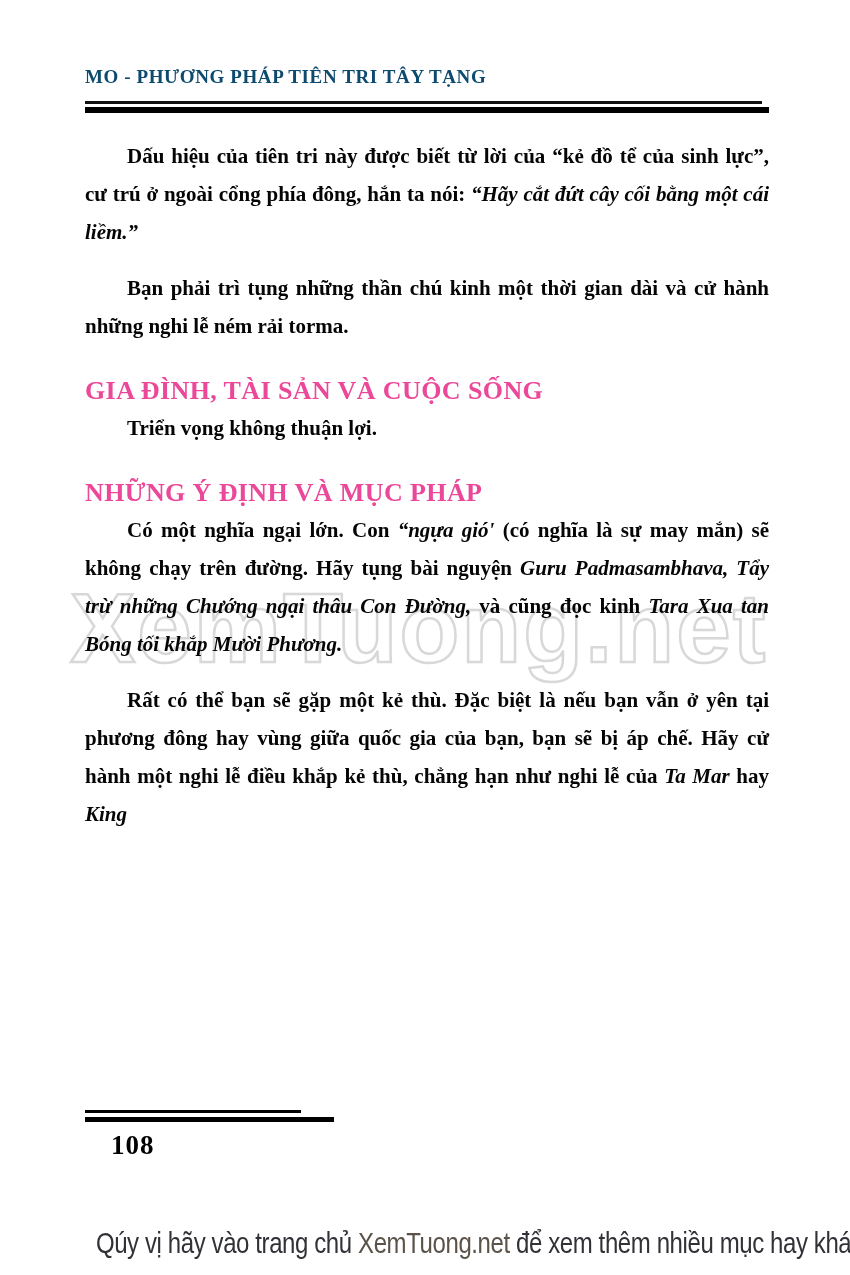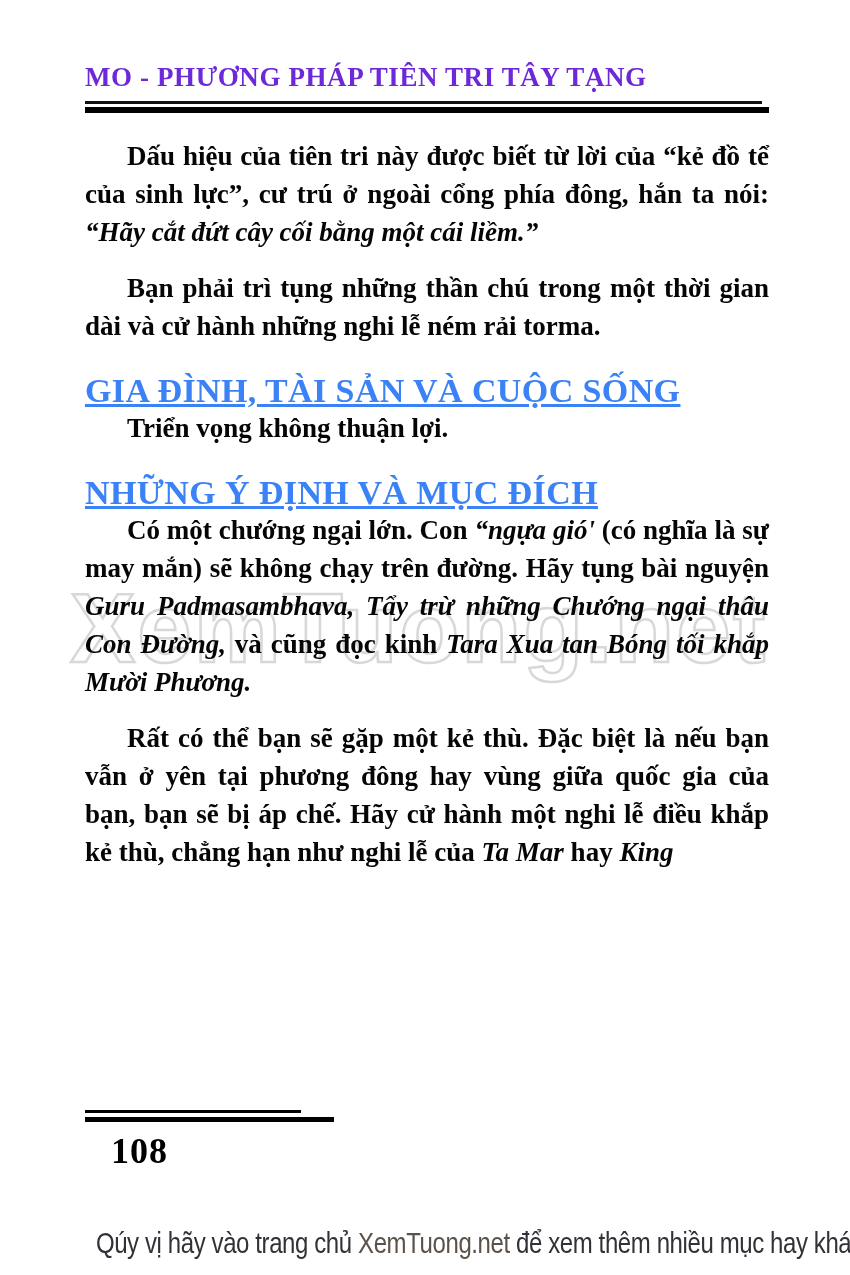--- a/index.html
+++ b/index.html
@@ -14,50 +14,49 @@
 
   .page-content {
     position: absolute;
     left: 85px; top: 60px;
     width: 684px;
     z-index: 2;
   }
 
   h1.book-header {
     margin: 0;
-    font-size: 27px;
+    font-size: 19px;
     line-height: 34px;
     font-weight: 700;
     letter-spacing: 0.6px;
-    color: #6d28d9;
+    color: #0c4a6e;
   }
   .header-rule { margin-top: 7px; }
   .header-rule .thin  { height: 3px; background: #111; width: 99%; margin-bottom: 3px; }
   .header-rule .thick { height: 6px; background: #000; width: 100%; }
 
   p.body-para {
     margin: 0;
     margin-top: 18px;
-    font-size: 27px;
+    font-size: 21px;
     line-height: 38px;
     font-weight: 700;
     text-align: justify;
     text-indent: 42px;
     color: #050505;
   }
   p.first-para { margin-top: 24px; }
 
   h2.section-heading {
     margin: 30px 0 0 0;
-    font-size: 34px;
+    font-size: 26px;
     line-height: 32px;
     font-weight: 700;
     letter-spacing: 0.4px;
-    color: #3b82f6;
-    text-decoration: underline;
+    color: #ec4899;
   }
   h2.section-heading + p.body-para { margin-top: 2px; }
 
   em.run-italic { font-style: italic; font-weight: 700; }
 
   .watermark {
     position: absolute;
     left: 70px; top: 572px;
     z-index: 1;
     font-family: "Liberation Sans", sans-serif;
@@ -72,21 +71,21 @@
 
   .page-footer {
     position: absolute;
     left: 85px; top: 1110px;
     z-index: 2;
   }
   .page-footer .thin-line  { width: 216px; height: 3px; background: #000; }
   .page-footer .thick-line { width: 249px; height: 5px; background: #000; margin-top: 4px; }
   .page-number {
     margin: 8px 0 0 26px;
-    font-size: 36px;
+    font-size: 27px;
     font-weight: 700;
     letter-spacing: 1px;
     color: #000;
   }
 
   .bottom-banner {
     position: absolute;
     left: 0; top: 1226px;
     width: 850px;
     z-index: 2;
@@ -112,27 +111,27 @@
 <div class="page-content">
 
   <h1 class="book-header">MO - PHƯƠNG PHÁP TIÊN TRI TÂY TẠNG</h1>
   <div class="header-rule">
     <div class="thin"></div>
     <div class="thick"></div>
   </div>
 
   <p class="body-para first-para"><span>Dấu hiệu của tiên tri này được biết từ lời của “kẻ đồ tể của sinh lực”, cư trú ở ngoài cổng phía đông, hắn ta nói: </span><em class="run-italic">“Hãy cắt đứt cây cối bằng một cái liềm.”</em></p>
 
-  <p class="body-para"><span>Bạn phải trì tụng những thần chú trong một thời gian dài và cử hành những nghi lễ ném rải torma.</span></p>
+  <p class="body-para"><span>Bạn phải trì tụng những thần chú kinh một thời gian dài và cử hành những nghi lễ ném rải torma.</span></p>
 
   <h2 class="section-heading">GIA ĐÌNH, TÀI SẢN VÀ CUỘC SỐNG</h2>
   <p class="body-para"><span>Triển vọng không thuận lợi.</span></p>
 
-  <h2 class="section-heading">NHỮNG Ý ĐỊNH VÀ MỤC ĐÍCH</h2>
-  <p class="body-para"><span>Có một chướng ngại lớn. Con </span><em class="run-italic">“ngựa gió'</em><span> (có nghĩa là sự may mắn) sẽ không chạy trên đường. Hãy tụng bài nguyện </span><em class="run-italic">Guru Padmasambhava, Tẩy trừ những Chướng ngại thâu Con Đường,</em><span> và cũng đọc kinh </span><em class="run-italic">Tara Xua tan Bóng tối khắp Mười Phương.</em></p>
+  <h2 class="section-heading">NHỮNG Ý ĐỊNH VÀ MỤC PHÁP</h2>
+  <p class="body-para"><span>Có một nghĩa ngại lớn. Con </span><em class="run-italic">“ngựa gió'</em><span> (có nghĩa là sự may mắn) sẽ không chạy trên đường. Hãy tụng bài nguyện </span><em class="run-italic">Guru Padmasambhava, Tẩy trừ những Chướng ngại thâu Con Đường,</em><span> và cũng đọc kinh </span><em class="run-italic">Tara Xua tan Bóng tối khắp Mười Phương.</em></p>
 
 
   <p class="body-para"><span>Rất có thể bạn sẽ gặp một kẻ thù. Đặc biệt là nếu bạn vẫn ở yên tại phương đông hay vùng giữa quốc gia của bạn, bạn sẽ bị áp chế. Hãy cử hành một nghi lễ điều khắp kẻ thù, chẳng hạn như nghi lễ của </span><em class="run-italic">Ta Mar</em><span> hay </span><em class="run-italic">King</em></p>
 
 </div>
 
 <div class="page-footer">
   <div class="thin-line"></div>
   <div class="thick-line"></div>
   <div class="page-number">108</div>

